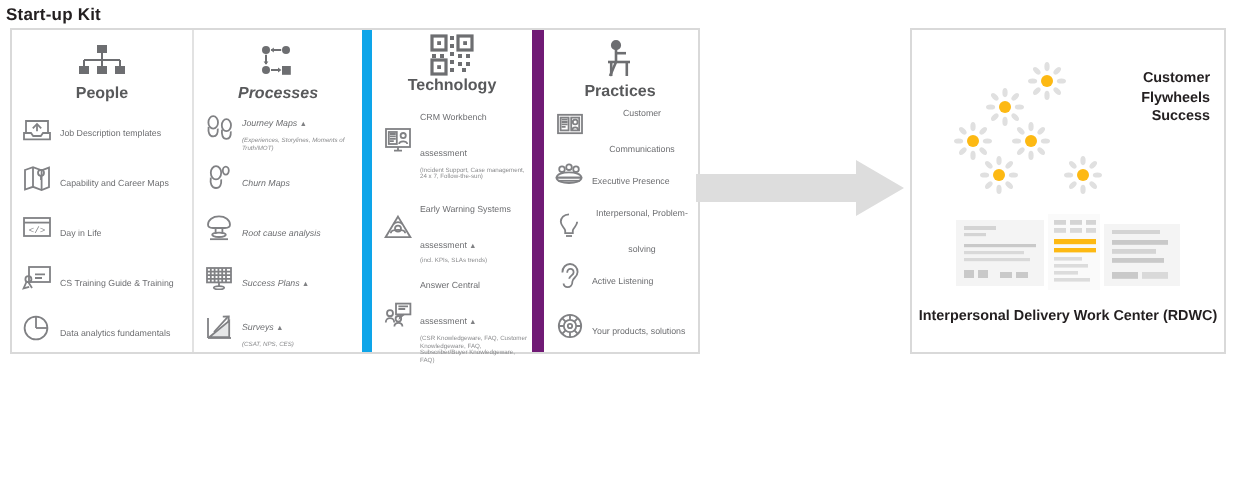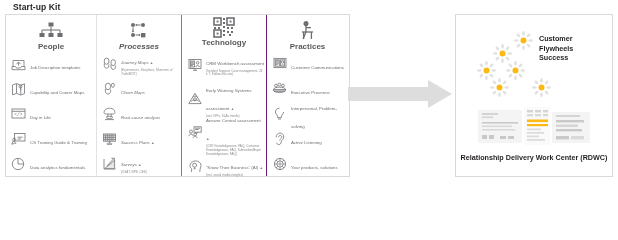--- a/index.html
+++ b/index.html
@@ -7,43 +7,43 @@
     width:618px;height:188px;
     background:#ffffff;
     font-family:"Liberation Sans",sans-serif;
     color:#58595b;
     overflow:hidden;
   }
   .stage{position:relative;width:618px;height:188px;}
 
   
   .kit-title{
-    position:absolute;left:13px;top:2px;
+    position:absolute;left:3px;top:2px;
     font-size:8.5px;font-weight:bold;color:#231f20;
     letter-spacing:.1px;white-space:nowrap;
   }
 
   
   .left-panel{
     position:absolute;left:5px;top:14px;
     width:345px;height:163px;
     border:1px solid #d9d9d9;background:#fff;
     box-sizing:border-box;
     display:flex;
   }
   .col{
     position:relative;
     box-sizing:border-box;
     padding:2px 2px 0 2px;
     display:flex;flex-direction:column;
   }
   .col.c0{width:90px;}
   .col.c1{width:85px;border-left:1px solid #e2e2e2;font-style:italic;}
-  .col.c2{width:85px;border-left:1px solid #0ea5e9;}
-  .col.c3{width:82px;border-left:1px solid #701a75;}
+  .col.c2{width:85px;border-left:5px solid #0ea5e9;}
+  .col.c3{width:82px;border-left:6px solid #701a75;text-align:center;}
 
   .col-head{
     height:34px;
     display:flex;flex-direction:column;
     align-items:center;justify-content:flex-end;
   }
   .col-head .hd-icon{height:20px;display:flex;align-items:center;justify-content:center;}
   .col-title{
     font-size:8px;font-weight:bold;color:#58595b;
     line-height:9px;margin-top:1px;
@@ -78,21 +78,21 @@
   .right-panel{
     position:absolute;left:455px;top:14px;
     width:158px;height:163px;
     border:1px solid #d9d9d9;background:#fff;
     box-sizing:border-box;
   }
   .csf-zone{position:relative;height:88px;}
   .flywheel{position:absolute;}
   .csf-label{
     position:absolute;right:7px;top:19px;
-    width:66px;text-align:left;
+    width:66px;text-align:right;
     font-size:7.2px;font-weight:bold;line-height:9.5px;
     color:#231f20;
   }
   .rdwc-zone{position:relative;height:73px;}
   .rdwc-art{position:absolute;left:22px;top:4px;}
   .rdwc-label{
     position:absolute;left:0;right:0;bottom:14px;
     text-align:center;
     font-size:7.2px;font-weight:bold;color:#231f20;
     white-space:nowrap;
@@ -628,18 +628,18 @@
 
           <rect x="74" y="5" width="38" height="31" fill="#f4f4f4"></rect>
           <rect x="78" y="8" width="24" height="2" fill="#d4d4d4"></rect>
           <rect x="78" y="13" width="28" height="2.4" fill="#c9c9c9"></rect>
           <rect x="78" y="17.5" width="22" height="2.4" fill="#d4d4d4"></rect>
           <rect x="78" y="22" width="26" height="2.4" fill="#c9c9c9"></rect>
           <rect x="78" y="29" width="13" height="3.4" fill="#c9c9c9"></rect>
           <rect x="93" y="29" width="13" height="3.4" fill="#d9d9d9"></rect>
         </svg>
       </div>
-      <div class="rdwc-label">Relationship Delivery Work Center (RDWC)</div>
+      <div class="rdwc-label">Interpersonal Delivery Work Center (RDWC)</div>
     </div>
 
   </div>
 
 </div>
 
 </body></html>

